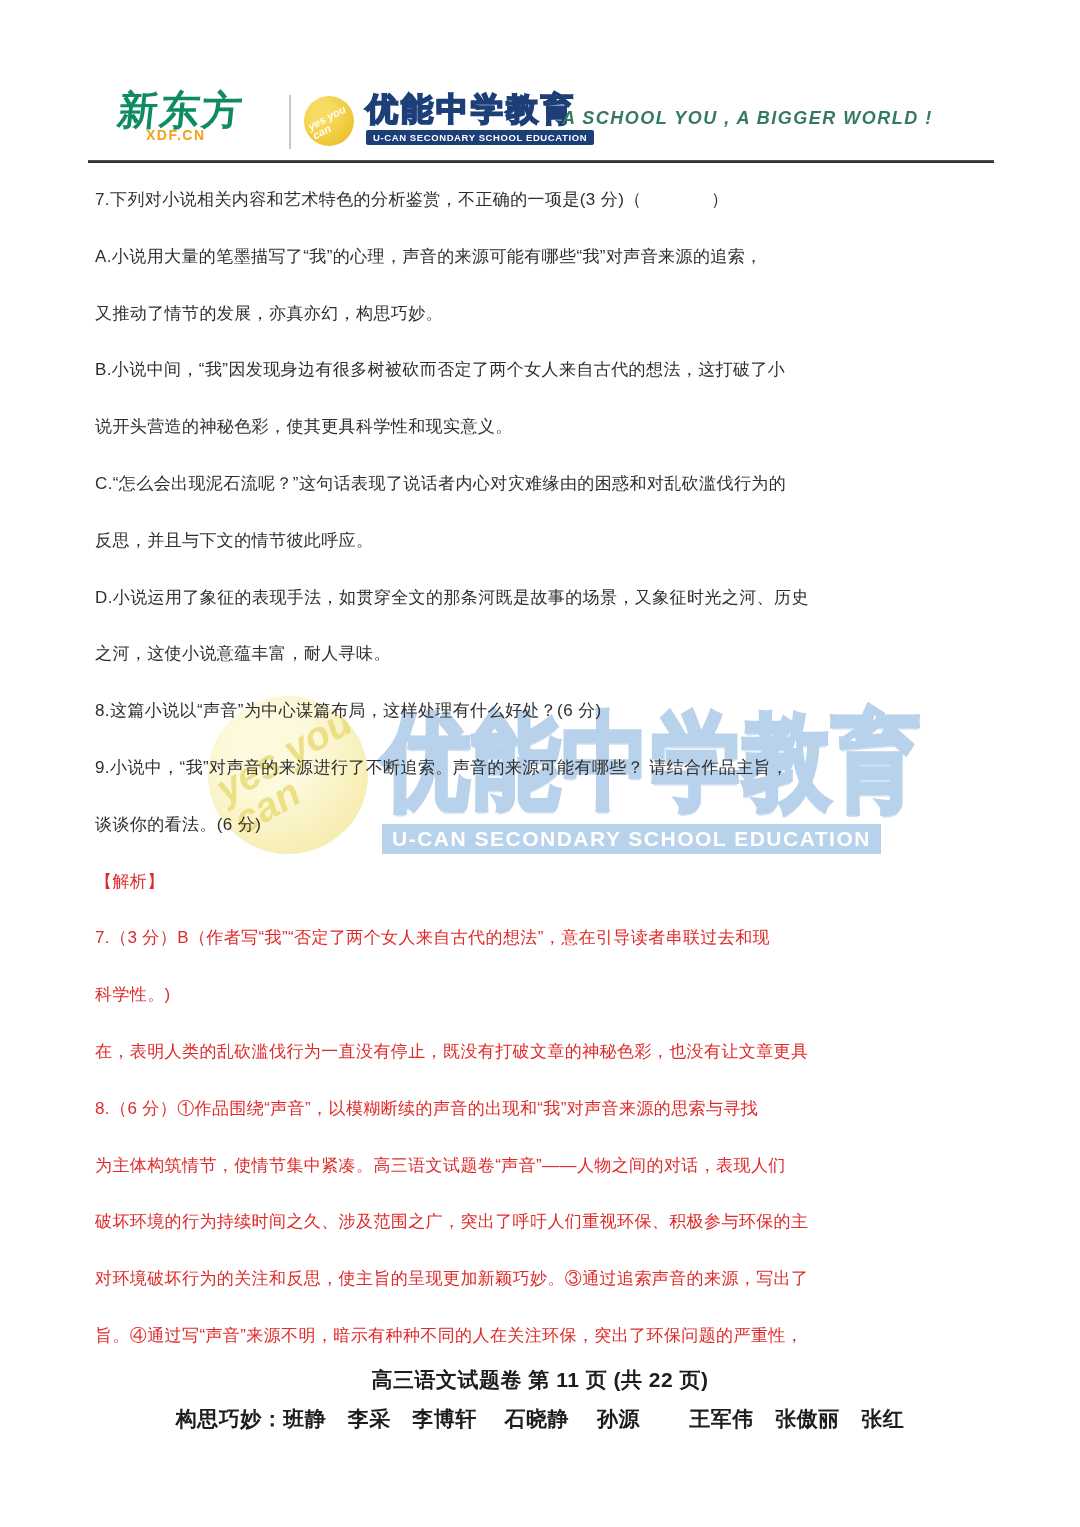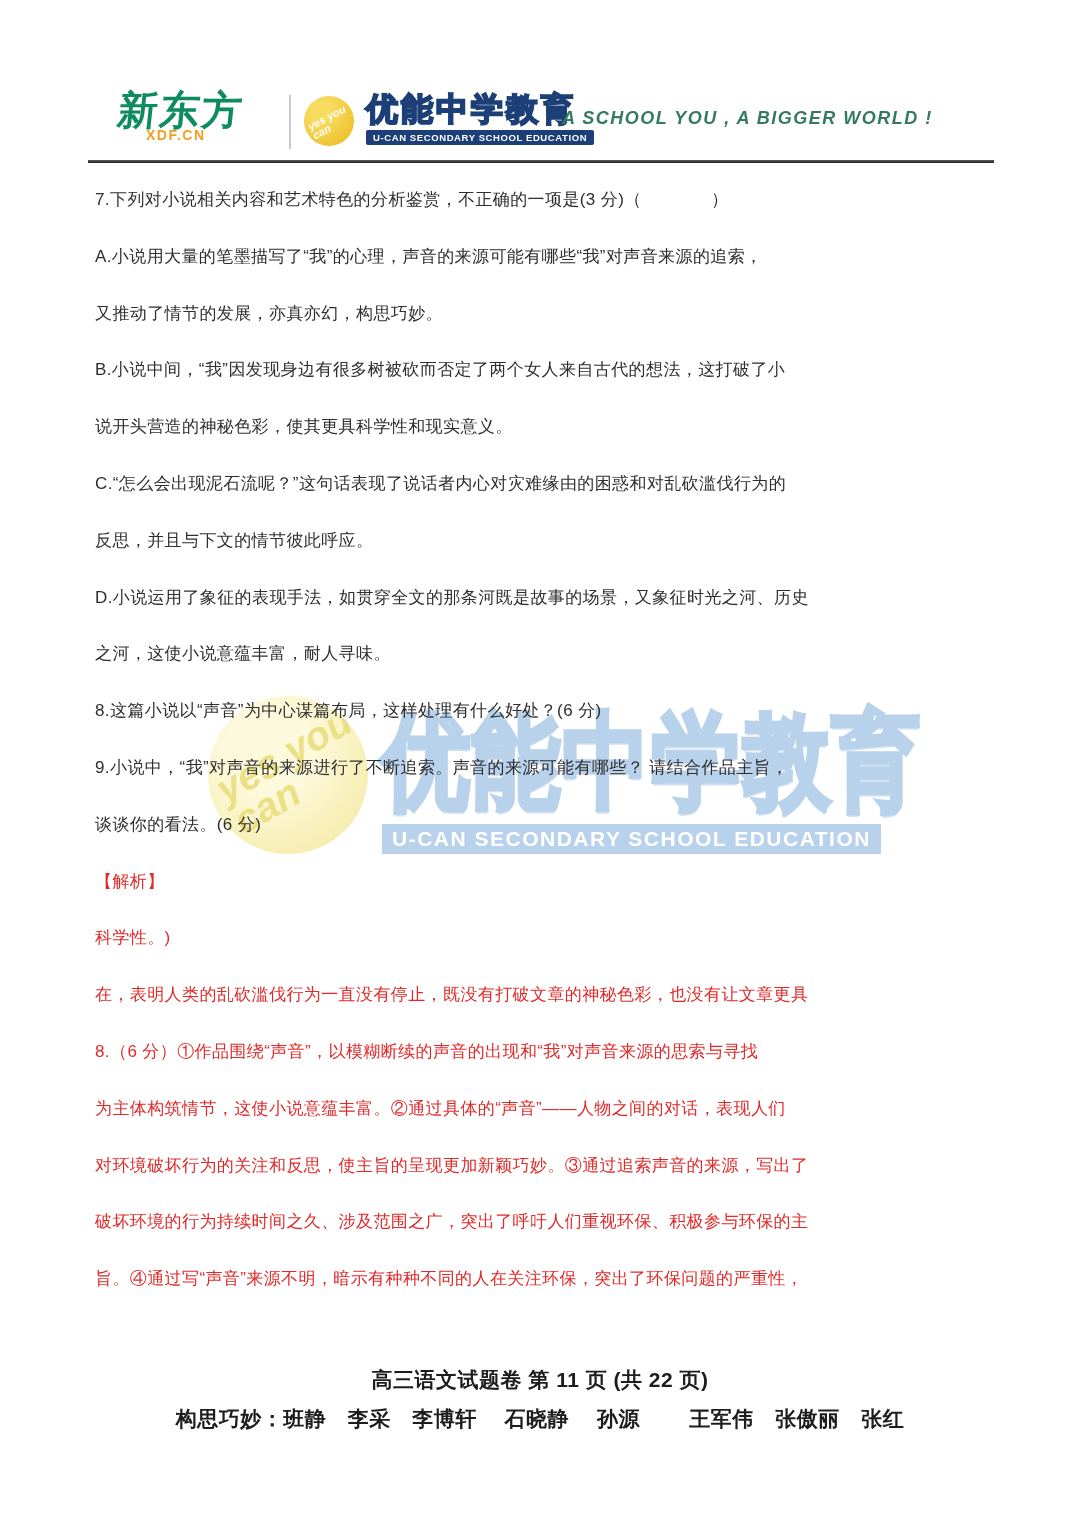--- a/index.html
+++ b/index.html
@@ -135,26 +135,27 @@
     <div class="ln">B.小说中间，“我”因发现身边有很多树被砍而否定了两个女人来自古代的想法，这打破了小</div>
     <div class="ln">说开头营造的神秘色彩，使其更具科学性和现实意义。</div>
     <div class="ln">C.“怎么会出现泥石流呢？”这句话表现了说话者内心对灾难缘由的困惑和对乱砍滥伐行为的</div>
     <div class="ln">反思，并且与下文的情节彼此呼应。</div>
     <div class="ln">D.小说运用了象征的表现手法，如贯穿全文的那条河既是故事的场景，又象征时光之河、历史</div>
     <div class="ln">之河，这使小说意蕴丰富，耐人寻味。</div>
     <div class="ln">8.这篇小说以“声音”为中心谋篇布局，这样处理有什么好处？(6 分)</div>
     <div class="ln">9.小说中，“我”对声音的来源进行了不断追索。声音的来源可能有哪些？ 请结合作品主旨，</div>
     <div class="ln">谈谈你的看法。(6 分)</div>
     <div class="ln red">【解析】</div>
+    <div class="ln red">7.（3 分）B（作者写“我”“否定了两个女人来自古代的想法”，意在引导读者串联过去和现</div>
     <div class="ln red">科学性。)</div>
     <div class="ln red">在，表明人类的乱砍滥伐行为一直没有停止，既没有打破文章的神秘色彩，也没有让文章更具</div>
     <div class="ln red">8.（6 分）①作品围绕“声音”，以模糊断续的声音的出现和“我”对声音来源的思索与寻找</div>
-    <div class="ln red">为主体构筑情节，这使小说意蕴丰富。②通过具体的“声音”——人物之间的对话，表现人们</div>
+    <div class="ln red">为主体构筑情节，使情节集中紧凑。高三语文试题卷“声音”——人物之间的对话，表现人们</div>
+    <div class="ln red">破坏环境的行为持续时间之久、涉及范围之广，突出了呼吁人们重视环保、积极参与环保的主</div>
     <div class="ln red">对环境破坏行为的关注和反思，使主旨的呈现更加新颖巧妙。③通过追索声音的来源，写出了</div>
-    <div class="ln red">破坏环境的行为持续时间之久、涉及范围之广，突出了呼吁人们重视环保、积极参与环保的主</div>
     <div class="ln red">旨。④通过写“声音”来源不明，暗示有种种不同的人在关注环保，突出了环保问题的严重性，</div>
   </div>
 
   <div class="footer">
     <div class="foot-page">高三语文试题卷 第 11 页 (共 22 页)</div>
     <div class="foot-teachers">构思巧妙：班静　李采　李博轩　 石晓静　 孙源　　 王军伟　张傲丽　张红</div>
   </div>
 
 </div>
 

